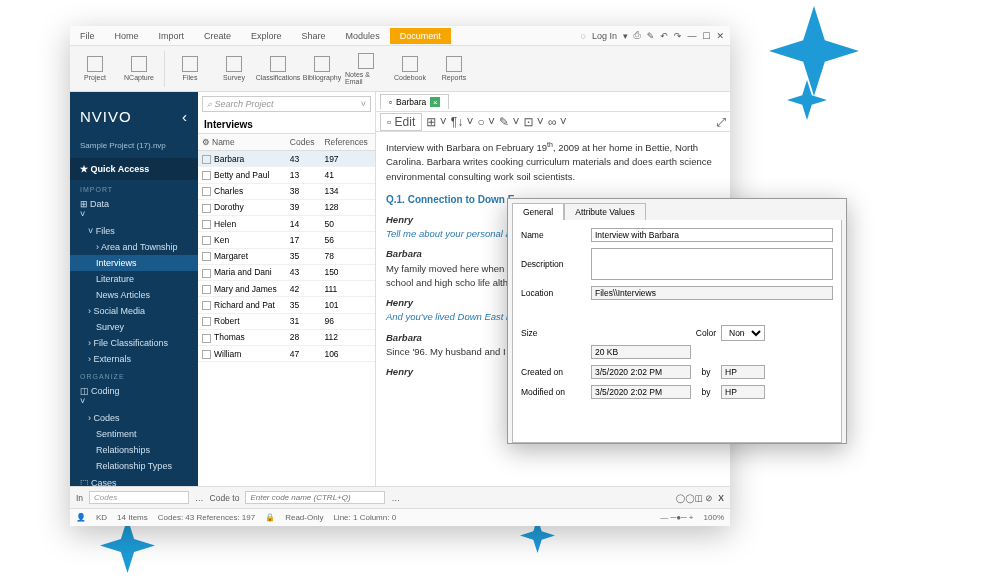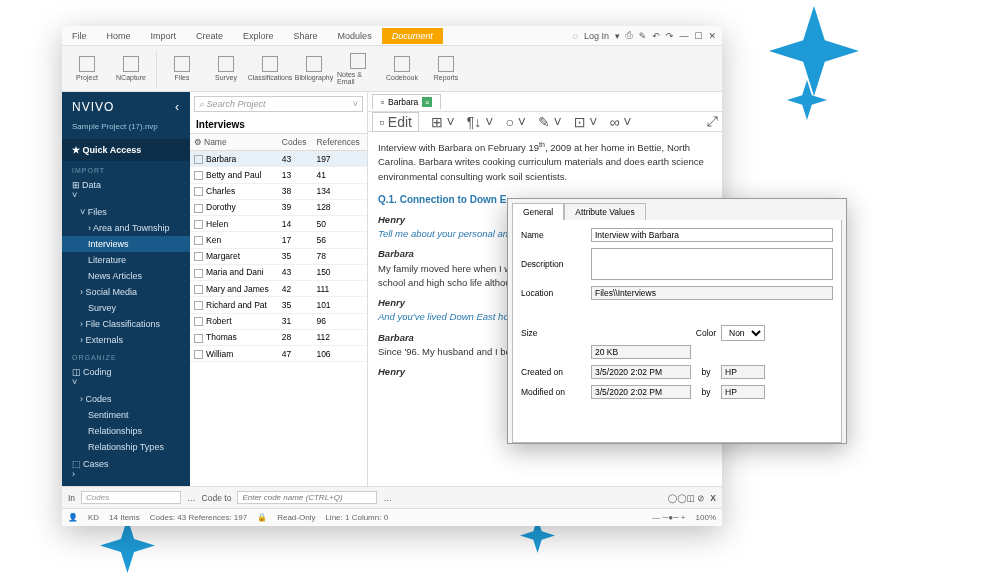--- a/index.html
+++ b/index.html
@@ -4,37 +4,37 @@
 <style>
 * { box-sizing: border-box; margin: 0; padding: 0; font-family: "Segoe UI", Arial, sans-serif; }
 body { background: #fff; width: 999px; height: 583px; position: relative; overflow: hidden; }
 
 .sparkle { position: absolute; fill: #1e9bd7; }
 .spark-tr { top: 6px; right: 140px; width: 90px; height: 90px; }
 .spark-mr { top: 80px; right: 172px; width: 40px; height: 40px; }
 .spark-bl { bottom: 10px; left: 100px; width: 55px; height: 55px; }
 .spark-bc { bottom: 30px; left: 520px; width: 35px; height: 35px; }
 
-.app { position: absolute; top: 26px; left: 62px; width: 660px; height: 500px; background: #fff; box-shadow: 0 8px 30px rgba(0,0,0,0.25); display: flex; flex-direction: column; }
+.app { position: absolute; top: 26px; left: 70px; width: 660px; height: 500px; background: #fff; box-shadow: 0 8px 30px rgba(0,0,0,0.25); display: flex; flex-direction: column; }
 
 .menubar { height: 20px; background: #fafafa; border-bottom: 1px solid #e0e0e0; display: flex; align-items: center; font-size: 9px; color: #555; }
 .menubar .item { padding: 0 10px; cursor: pointer; }
-.menubar .item.active { background: #f7a600; color: #fff; padding: 3px 10px; font-style: italic; }
+.menubar .item.active { background: #f7a600; color: #fff; padding: 3px 10px; }
 .menubar .right { margin-left: auto; display: flex; align-items: center; gap: 6px; padding-right: 6px; }
 .menubar .right span { cursor: pointer; }
 
 .ribbon { height: 46px; background: #f5f5f5; border-bottom: 1px solid #ddd; display: flex; align-items: center; padding: 2px 4px; gap: 2px; }
 .ribbon .rb { display: flex; flex-direction: column; align-items: center; justify-content: center; width: 42px; height: 42px; font-size: 7px; color: #555; cursor: pointer; }
 .ribbon .rb .ico { width: 16px; height: 16px; border: 1px solid #999; margin-bottom: 2px; }
 .ribbon .sep { width: 1px; height: 36px; background: #ddd; margin: 0 2px; }
 
 .body { flex: 1; display: flex; min-height: 0; }
 
 .sidebar { width: 128px; background: #103a5c; color: #cfe0ec; font-size: 9px; display: flex; flex-direction: column; overflow: hidden; }
-.sidebar .brand { padding: 8px 10px; font-size: 12px; letter-spacing: 1px; color: #fff; display: flex; justify-content: space-between; align-items: flex-start; }
+.sidebar .brand { padding: 16px 10px; font-size: 15px; letter-spacing: 1px; color: #fff; display: flex; justify-content: space-between; align-items: flex-start; }
 .sidebar .proj { padding: 0 10px 8px; font-size: 8px; color: #9fc0d6; }
 .sidebar .qa { background: #0d2f4a; padding: 6px 10px; font-size: 9px; font-weight: bold; color: #fff; }
 .sidebar .label { padding: 6px 10px 2px; font-size: 7px; color: #7094ac; letter-spacing: 1px; }
 .sidebar .sec { padding: 4px 10px; display: flex; justify-content: flex-start; cursor: pointer; flex-direction: column; }
 .sidebar .sub { padding: 3px 10px 3px 18px; cursor: pointer; }
 .sidebar .sub2 { padding: 3px 10px 3px 26px; cursor: pointer; }
 .sidebar .sel { background: #1a5a8a; color: #fff; }
 
 .mid { width: 178px; border-right: 1px solid #ddd; display: flex; flex-direction: column; font-size: 9px; }
 .mid .search { margin: 4px; height: 16px; border: 1px solid #ccc; display: flex; align-items: center; padding: 0 4px; color: #999; font-style: italic; background: #fff; }
@@ -43,21 +43,21 @@
 .mid table { width: 100%; border-collapse: collapse; font-size: 8.5px; }
 .mid th { text-align: left; padding: 3px 4px; border-bottom: 1px solid #ddd; color: #555; font-weight: normal; background: #fafafa; }
 .mid td { padding: 2.5px 4px; border-bottom: 1px solid #f0f0f0; }
 .mid tr.sel td { background: #e8f0f7; }
 .mid .fico { display: inline-block; width: 9px; height: 9px; border: 1px solid #aaa; margin-right: 3px; vertical-align: middle; }
 
 .doc { flex: 1; display: flex; flex-direction: column; font-size: 9px; min-width: 0; }
 .doc .tabs { height: 20px; border-bottom: 1px solid #ddd; display: flex; align-items: center; padding: 0 4px; }
 .doc .tabs .tab { border: 1px solid #ccc; border-bottom: none; padding: 2px 8px; font-size: 8.5px; display: flex; align-items: center; gap: 4px; background: #fff; }
 .doc .tabs .tab .x { background: #4a6; color: #fff; width: 10px; height: 10px; font-size: 8px; display: flex; align-items: center; justify-content: center; cursor: pointer; }
-.doc .tb { height: 20px; border-bottom: 1px solid #ddd; display: flex; align-items: center; padding: 0 4px; gap: 12px; font-size: 14px; color: #555; }
+.doc .tb { height: 20px; border-bottom: 1px solid #ddd; display: flex; align-items: center; padding: 0 4px; gap: 4px; font-size: 12px; color: #555; }
 .doc .tb .btn { border: 1px solid #ccc; padding: 1px 6px; cursor: pointer; }
 .doc .content { flex: 1; padding: 8px 10px; overflow: hidden; font-size: 9.5px; line-height: 1.5; color: #333; }
 .doc .content sup { font-size: 7px; }
 .doc .content h3 { color: #2a7ab0; font-size: 10px; margin: 8px 0 4px; font-weight: bold; }
 .doc .content .speaker { font-weight: bold; font-style: italic; margin-top: 6px; }
 .doc .content .prompt { font-style: italic; color: #2a7ab0; }
 
 .statusbar { height: 18px; border-top: 1px solid #ddd; background: #fafafa; display: flex; align-items: center; font-size: 8px; color: #666; padding: 0 6px; gap: 10px; }
 .statusbar .r { margin-left: auto; }
 .codebar { height: 22px; border-top: 1px solid #ddd; background: #f5f5f5; display: flex; align-items: center; font-size: 8.5px; color: #555; padding: 0 6px; gap: 6px; }

